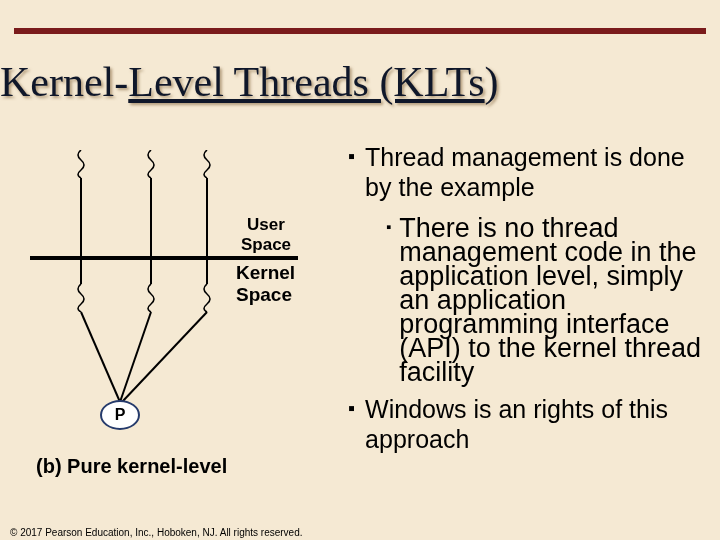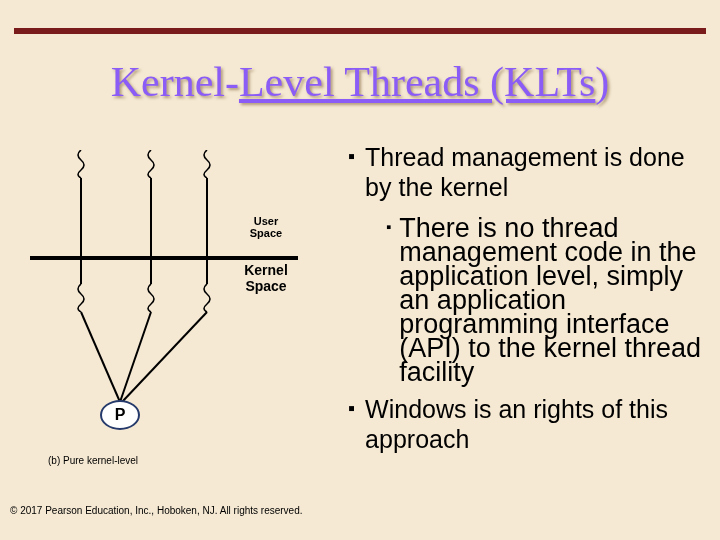--- a/index.html
+++ b/index.html
@@ -17,23 +17,23 @@
     left: 14px;
     right: 14px;
     height: 6px;
     background: #7a1b1b;
   }
   .title {
     position: absolute;
     top: 58px;
     left: 0;
     right: 0;
-    text-align: center;
+    text-align: left;
     font-size: 42px;
-    color: #8b5cf6;
+    color: #0f172a;
     text-shadow: 2px 2px 3px rgba(130,100,60,0.6);
     font-family: "Times New Roman", serif;
   }
   .title .underline {
     text-decoration: underline;
   }
   .diagram {
     position: absolute;
     left: 30px;
     top: 150px;
@@ -49,63 +49,63 @@
   .squig svg { width: 100%; height: 100%; }
   .vline {
     position: absolute;
     width: 2px;
     background: #000;
   }
   .label-user {
     position: absolute;
     left: 206px;
     top: 65px;
-    font-size: 11px;
+    font-size: 17px;
     font-weight: bold;
     text-align: center;
     width: 60px;
   }
   .divider {
     position: absolute;
     left: 0;
     top: 106px;
     width: 268px;
     height: 4px;
     background: #000;
   }
   .label-kernel {
     position: absolute;
     left: 206px;
     top: 112px;
-    font-size: 14px;
-    font-weight: bold;
-    text-align: center;
+    font-size: 19px;
+    font-weight: bold;
+    text-align: left;
     width: 60px;
   }
   .p-circle {
     position: absolute;
     left: 70px;
     top: 250px;
     width: 40px;
     height: 30px;
     border: 2px solid #253a6b;
     border-radius: 50%;
     background: #fff;
     display: flex;
     align-items: center;
     justify-content: center;
     font-weight: bold;
     font-size: 16px;
   }
   .caption {
     position: absolute;
-    left: 18px;
+    left: 6px;
     top: 305px;
-    font-size: 10px;
-    font-weight: normal;
+    font-size: 20px;
+    font-weight: bold;
   }
   .bullets {
     position: absolute;
     left: 352px;
     top: 142px;
     width: 350px;
     font-family: Arial, sans-serif;
   }
   .b1 {
     display: flex;
@@ -131,21 +131,21 @@
     line-height: 22px;
     margin-right: 8px;
   }
   .b2 .txt {
     font-size: 27px;
     line-height: 24px;
   }
   .footer {
     position: absolute;
     left: 10px;
-    bottom: 24px;
+    bottom: 2px;
     font-size: 10px;
     color: #000;
   }
   .converge {
     position: absolute;
     stroke: #000;
     stroke-width: 2;
     fill: none;
   }
 </style>
@@ -221,21 +221,21 @@
   <div class="p-circle">
     <span>P</span>
   </div>
 
   <div class="caption">(b) Pure kernel-level</div>
 </div>
 
 <div class="bullets">
   <div class="b1">
     <div class="mark">▪</div>
-    <div class="txt">Thread management is done by the kernel</div>
+    <div class="txt">Thread management is done by the example</div>
   </div>
   <div class="b2">
     <div class="mark">▪</div>
     <div class="txt">There is no thread management code in the application level, simply an application programming interface (API) to the kernel thread facility</div>
   </div>
   <div class="b1">
     <div class="mark">▪</div>
     <div class="txt">Windows is an rights of this approach</div>
   </div>
 </div>

